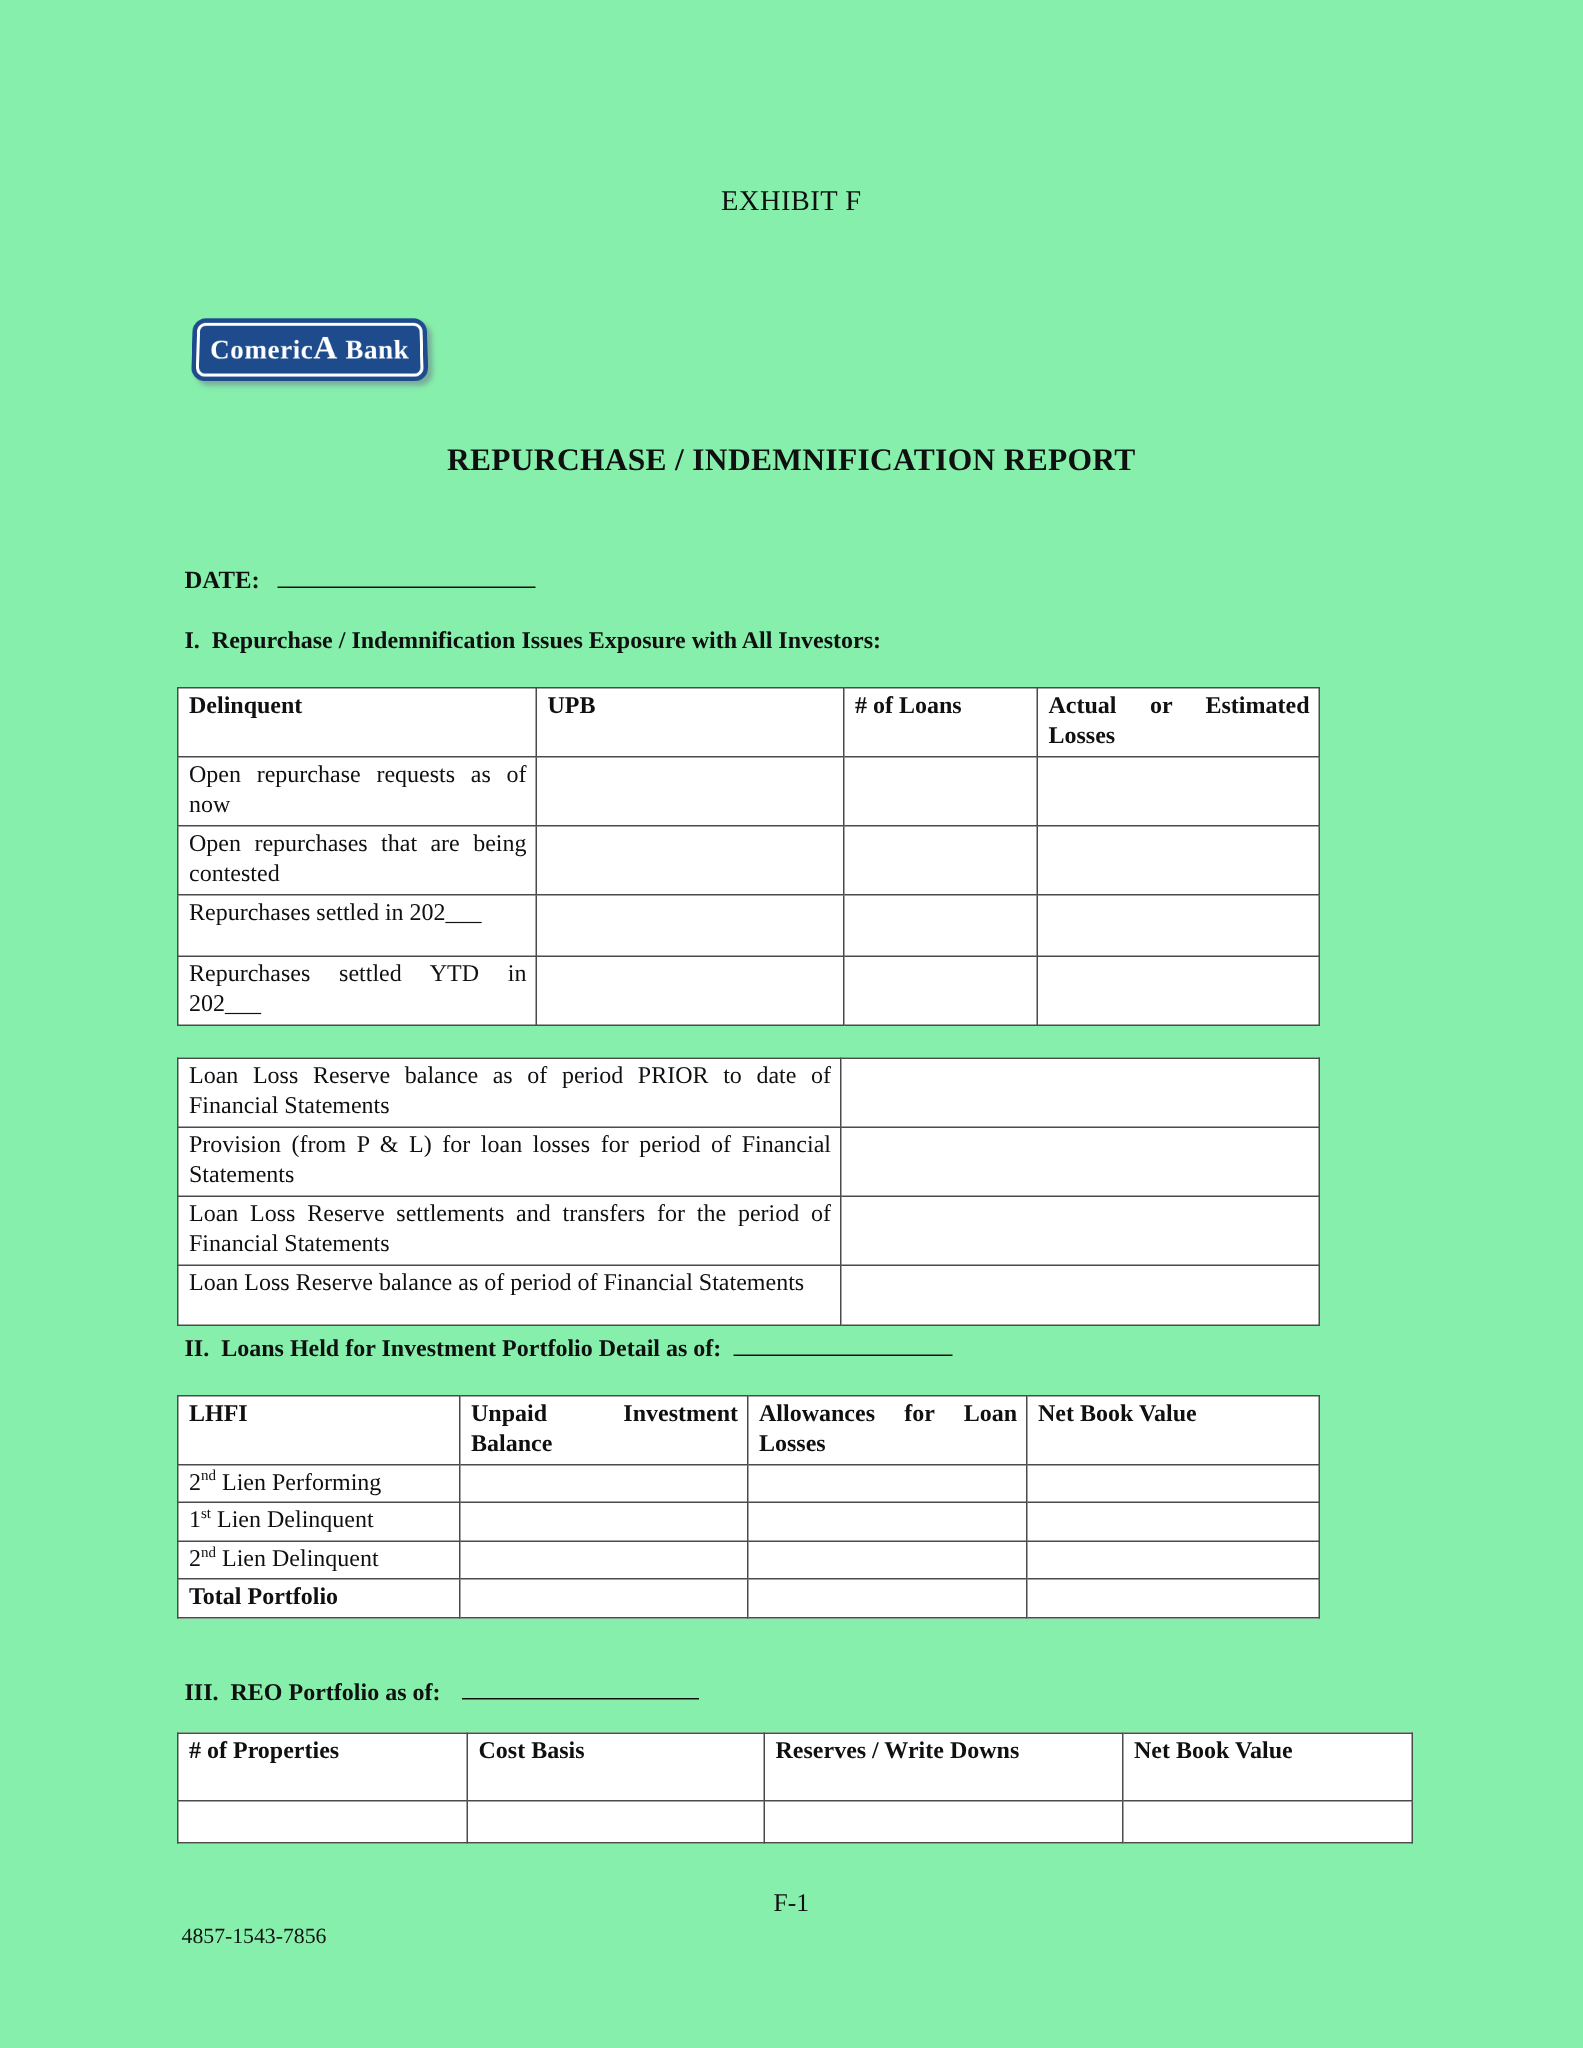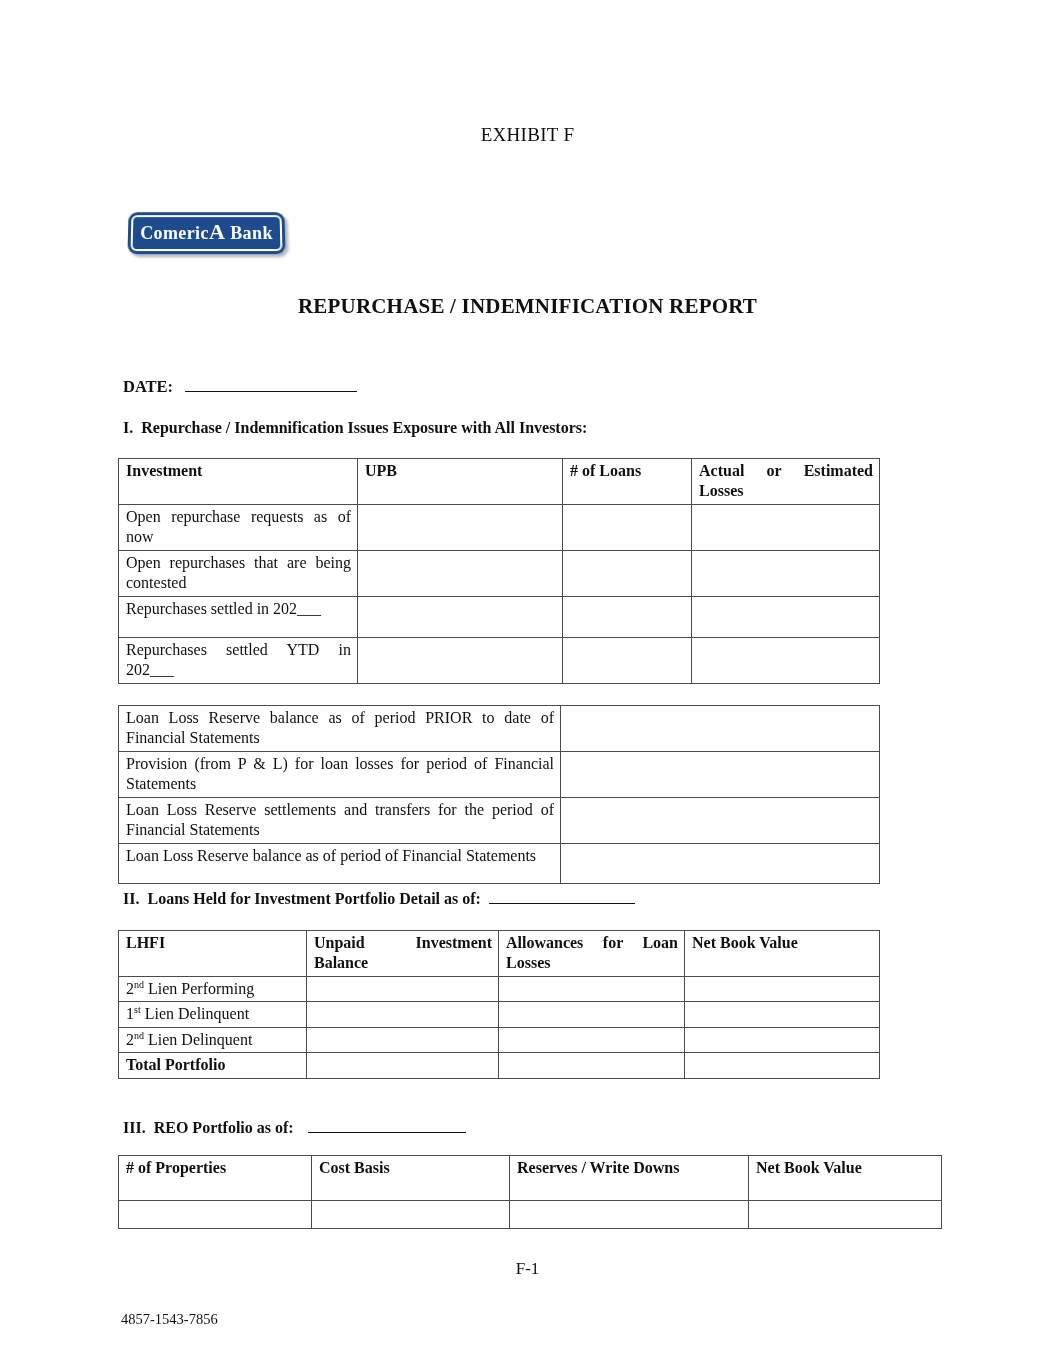--- a/index.html
+++ b/index.html
@@ -1,18 +1,18 @@
 <!DOCTYPE html>
 <html><head>
 <meta charset="utf-8">
 <style>
   html,body { margin:0; padding:0; background:#e8e8e8; }
   .page {
     position:relative; width:1055px; height:1365px; margin:0 auto;
-    background:#ffffff; color:#101010;
+    background:#86efac; color:#101010;
     font-family:"Liberation Serif","DejaVu Serif",serif;
     overflow:hidden;
   }
   .abs { position:absolute; }
   .center { left:0; width:100%; text-align:center; }
 
   .exhibit { top:124px; font-size:19px; letter-spacing:0.3px; }
 
   
   .logo {
@@ -66,21 +66,21 @@
   .t2 tr { height:40px;padding-left:36px; }
 
   .t3 { left:118px; top:930px; width:761px;padding-left:15px; }
   .t3 tr.hr { height:42px; } .t3 tr.dr { height:24px; } .t3 tr.tr-total { height:26px; }
   .t3 .total td { font-weight:bold; }
 
   .t4 { left:118px; top:1155px; width:823px; }
   .t4 tr.hr { height:45px; } .t4 tr.dr { height:28px; }
 
   .fpage { top:1259px; font-size:17px; }
-  .docnum { left:121px; top:1283px; font-size:14.5px;margin-top:28px; }
+  .docnum { left:121px; top:1283px; font-size:14.5px; }
 </style>
 </head>
 <body>
 
 <div class="page">
 
   <div class="abs center exhibit">EXHIBIT F</div>
 
   <div class="abs logo">
     <div class="logo-inner">
@@ -99,21 +99,21 @@
 
   <table class="t1">
     <colgroup>
         <col style="width:239px">
         <col style="width:205px">
         <col style="width:129px">
         <col style="width:188px">
       </colgroup>
     <tbody>
         <tr class="hr">
-      <th>Investment</th>
+      <th>Delinquent</th>
       <th>UPB</th>
       <th># of Loans</th>
       <th>Actual or Estimated Losses</th>
     </tr>
     <tr class="dr">
       <td>Open repurchase requests as of now</td>
       <td></td>
       <td></td>
       <td></td>
     </tr>

